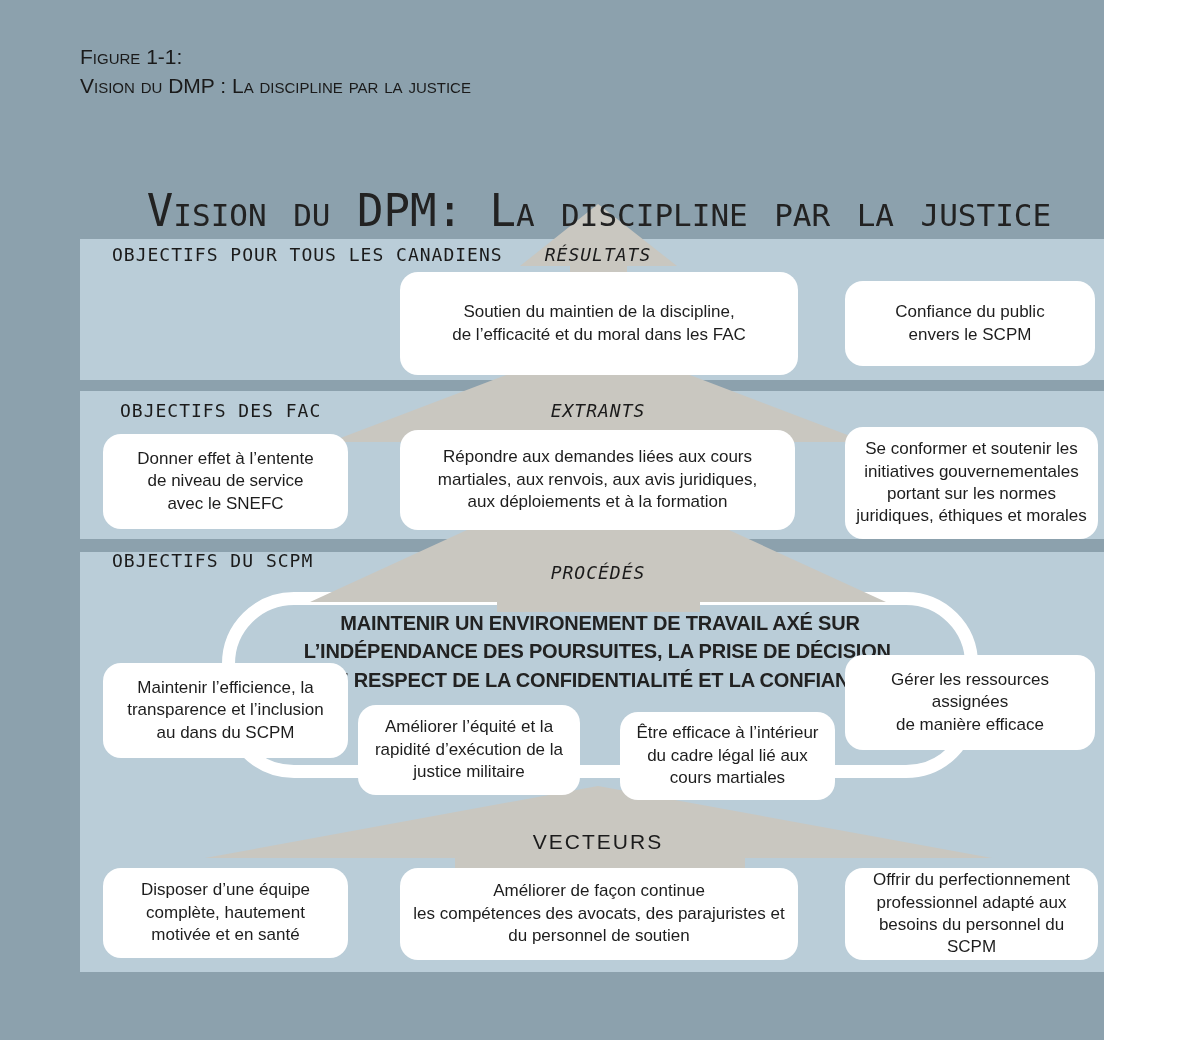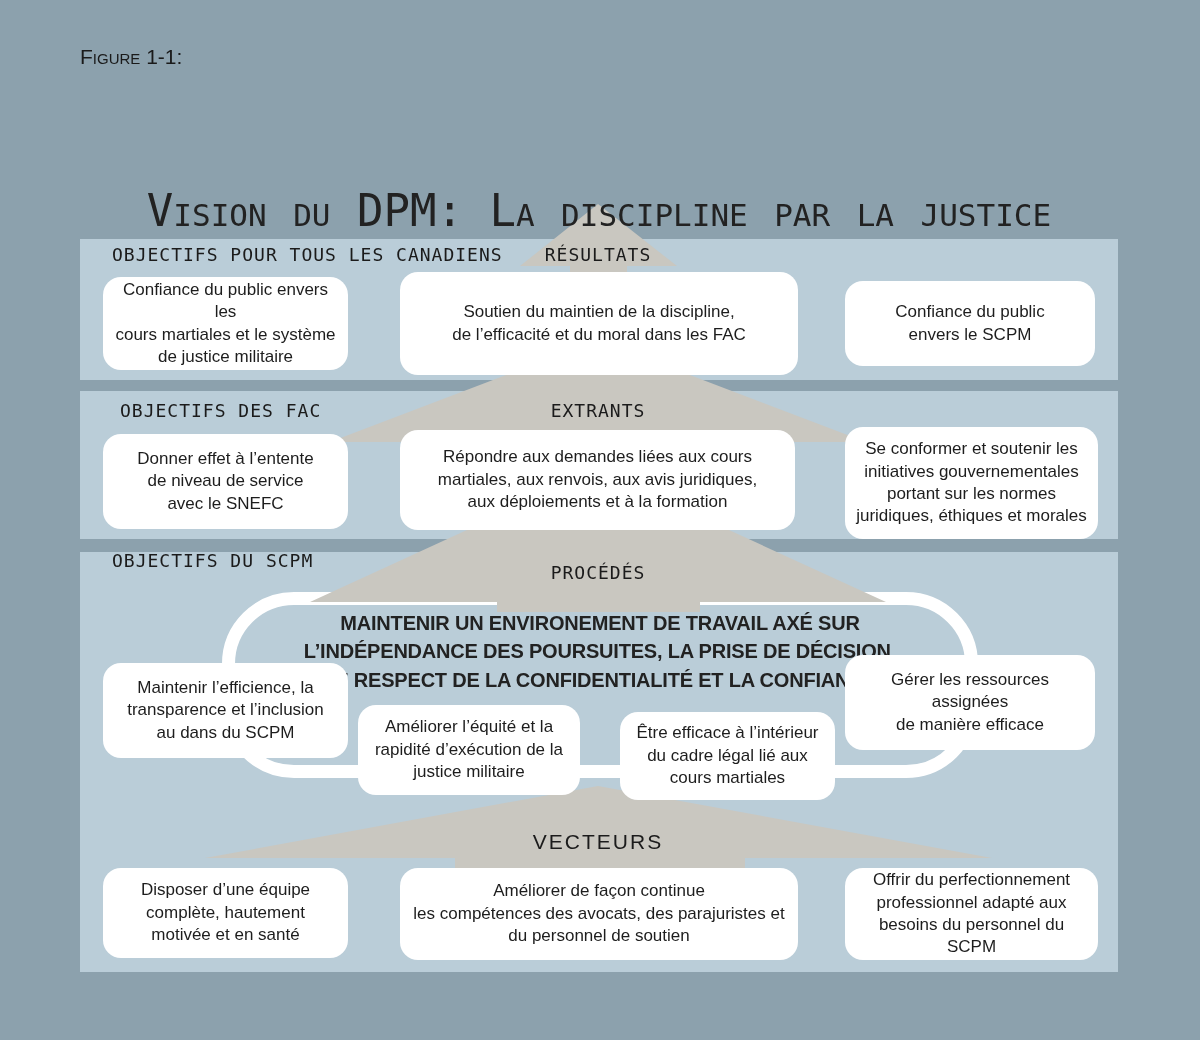--- a/index.html
+++ b/index.html
@@ -1,18 +1,18 @@
 <!DOCTYPE html>
 <html><head>
 <meta charset="utf-8">
 <style>
   html,body{margin:0;padding:0;}
   .page{
     position:relative;
-    width:1200px;height:1040px;
+    width:1104px;height:1040px;
     background:#8CA1AD;
     font-family:"Liberation Sans", sans-serif;
     overflow:hidden;
     color:#1C1C1C;
   }
   
   .caption{
     position:absolute;left:80px;top:42px;
     font-variant:small-caps;
     font-size:21px;line-height:29px;
@@ -35,21 +35,21 @@
   .band1{top:239px;height:141px;}
   .band2{top:391px;height:148px;}
   .band3{top:552px;height:420px;}
   
   .hlabel{
     position:absolute;
     font-family:"DejaVu Sans Mono", monospace;
     font-size:18px;letter-spacing:1px;
     color:#1b1b1b;z-index:4;white-space:nowrap;
   }
-  .center-label{transform:translateX(-50%);}
+  .center-label{transform:translateX(-50%);font-style:italic;}
   .vecteurs-label{
     position:absolute;left:598px;top:830px;transform:translateX(-50%);
     font-family:"Liberation Sans", sans-serif;
     font-size:21px;letter-spacing:2px;
     color:#1b1b1b;z-index:4;white-space:nowrap;
   }
   
   .ring{
     position:absolute;left:222px;top:592px;width:756px;height:186px;
     border:13px solid #FFFFFF;border-radius:72px;
@@ -73,42 +73,40 @@
     letter-spacing:-0.2px;color:#222;z-index:4;
   }
 </style>
 </head>
 <body>
 
 <div class="page">
 
   <div class="caption">
     <div>Figure 1-1:</div>
+    <div>Vision du DMP : La discipline par la justice</div>
   </div>
 
   <div class="title">Vision du DPM: La discipline par la justice</div>
 
   <div class="band band1"></div>
   <div class="band band2"></div>
   <div class="band band3"></div>
 
   <div class="ring"></div>
 
   <svg class="arrows" width="1200" height="1040" viewBox="0 0 1200 1040">
     <polygon fill="#C9C7C0" points="598,204 677,266 627,266 627,281 570,281 570,266 520,266"></polygon>
     <polygon fill="#C9C7C0" points="598,340 866,442 700,442 700,455 497,455 497,442 330,442"></polygon>
     <polygon fill="#C9C7C0" points="598,470 886,602 700,602 700,612 497,612 497,602 310,602"></polygon>
     <polygon fill="#C9C7C0" points="598,786 992,858 745,858 745,884 455,884 455,858 205,858"></polygon>
   </svg>
 
   <div class="hlabel" style="left:112px;top:244px">OBJECTIFS POUR TOUS LES CANADIENS</div>
   <div class="hlabel center-label" style="left:598px;top:244px">RÉSULTATS</div>
-  <div class="box" style="left:103px;top:277px;width:245px;height:93px">Confiance du public envers les
-cours martiales et le système
-de justice militaire</div>
   <div class="box" style="left:400px;top:272px;width:398px;height:103px">Soutien du maintien de la discipline,
 de l’efficacité et du moral dans les FAC</div>
   <div class="box" style="left:845px;top:281px;width:250px;height:85px">Confiance du public
 envers le SCPM</div>
 
   <div class="hlabel" style="left:120px;top:400px">OBJECTIFS DES FAC</div>
   <div class="hlabel center-label" style="left:598px;top:400px">EXTRANTS</div>
   <div class="box" style="left:103px;top:434px;width:245px;height:95px">Donner effet à l’entente
 de niveau de service
 avec le SNEFC</div>

